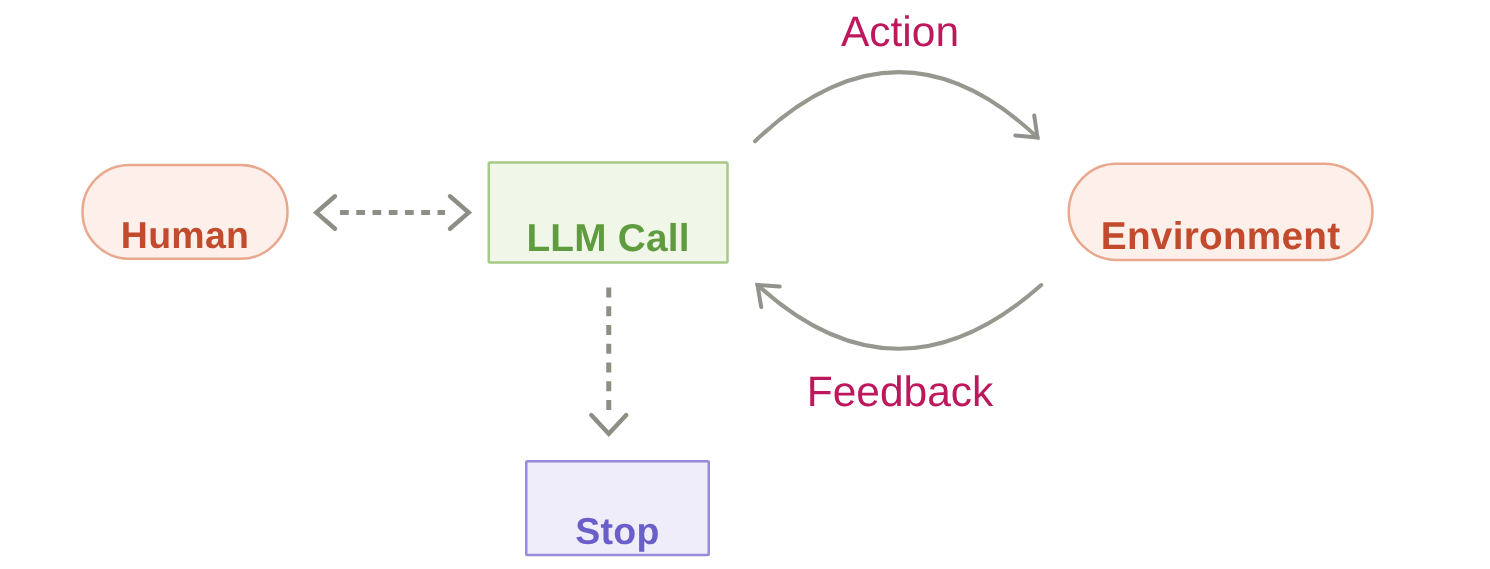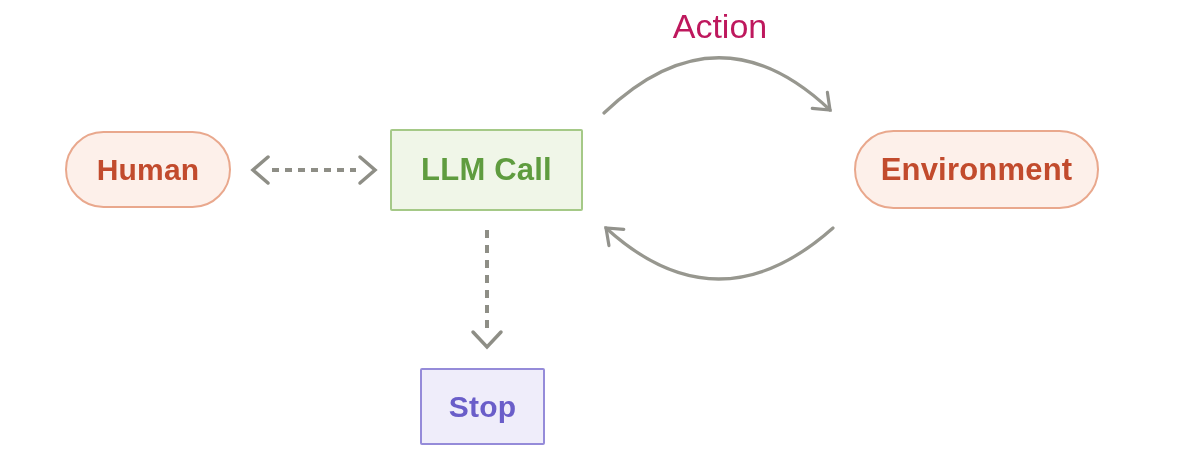--- a/index.html
+++ b/index.html
@@ -18,21 +18,21 @@
   .arrow-layer {
     position: absolute;
     left: 0;
     top: 0;
     width: 1192px;
     height: 455px;
   }
   .node {
     position: absolute;
     display: flex;
-    align-items: center;
+    align-items: flex-end;
     justify-content: center;
     box-sizing: border-box;
     font-weight: bold;
     letter-spacing: 0.2px;
   }
   .node-human {
     left: 65px; top: 131px;
     width: 166px; height: 77px;
     background: #fdf0ea;
     border: 2px solid #e9a88d;
@@ -53,21 +53,21 @@
     left: 854px; top: 130px;
     width: 245px; height: 79px;
     background: #fdf0ea;
     border: 2px solid #e9a88d;
     border-radius: 40px;
     color: #c24b2d;
     font-size: 31px;
   }
   .node-stop {
     left: 420px; top: 368px;
-    width: 125px; height: 77px;
+    width: 148px; height: 77px;
     background: #efedfa;
     border: 2px solid #958bd9;
     border-radius: 2px;
     color: #6a5ec9;
     font-size: 30px;
   }
   .edge-label {
     position: absolute;
     transform: translateX(-50%);
     color: #be185d;
@@ -118,14 +118,15 @@
   <div class="node node-environment">
     <span>Environment</span>
   </div>
 
   <div class="node node-stop">
     <span>Stop</span>
   </div>
 
   <div class="edge-label label-action">Action</div>
 
+  <div class="edge-label label-feedback">Feedback</div>
 
 </div>
 
 </body></html>

